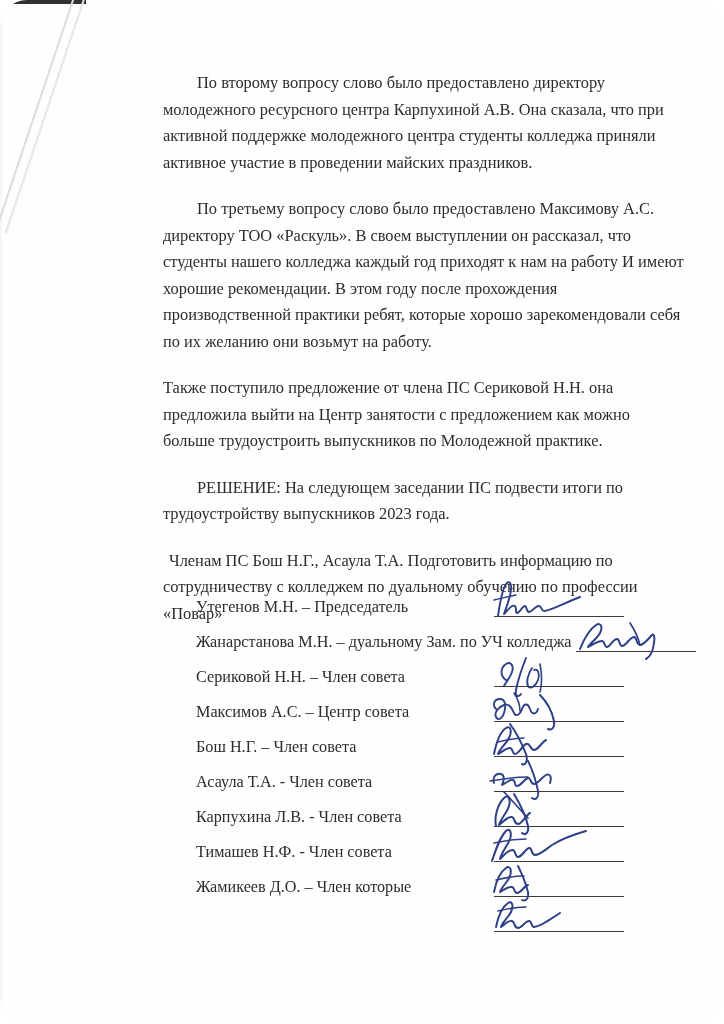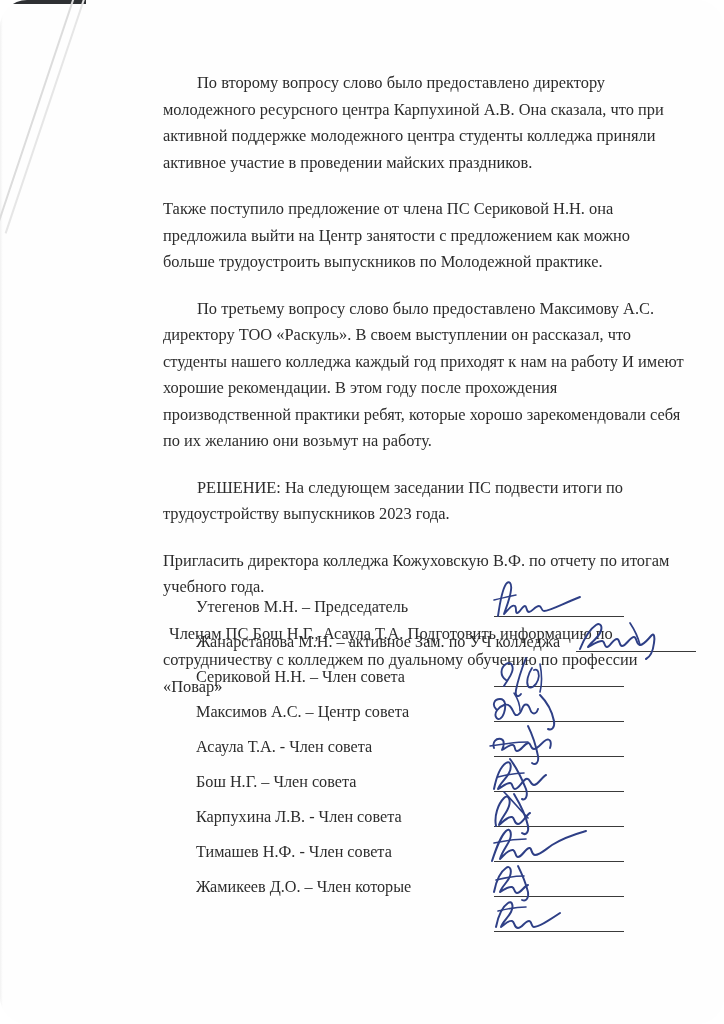--- a/index.html
+++ b/index.html
@@ -152,47 +152,46 @@
   <div class="scan-edge-left"></div>
   <div class="scan-top-bar"></div>
   <div class="scan-fold-a"></div>
   <div class="scan-fold-b"></div>
   <div class="scan-tick-bottom"></div>
 
   <div class="content">
 
     <p class="para indent">По второму вопросу слово было предоставлено директору молодежного ресурсного центра Карпухиной А.В. Она сказала, что при активной поддержке молодежного центра студенты колледжа приняли активное участие в проведении  майских праздников.</p>
 
+    <p class="para indent">По третьему вопросу  слово было предоставлено Максимову А.С. директору ТОО «Раскуль». В своем выступлении он рассказал, что студенты нашего колледжа каждый год приходят к нам на работу  И имеют хорошие  рекомендации. В этом году после прохождения производственной практики ребят, которые хорошо зарекомендовали себя  по их желанию они возьмут на работу.</p>
+
     <p class="para">Также поступило предложение от члена ПС  Сериковой Н.Н. она предложила выйти на Центр занятости с предложением как можно больше  трудоустроить  выпускников по Молодежной практике.</p>
 
-    <p class="para indent">По третьему вопросу  слово было предоставлено Максимову А.С. директору ТОО «Раскуль». В своем выступлении он рассказал, что студенты нашего колледжа каждый год приходят к нам на работу  И имеют хорошие  рекомендации. В этом году после прохождения производственной практики ребят, которые хорошо зарекомендовали себя  по их желанию они возьмут на работу.</p>
-
     <p class="para indent">РЕШЕНИЕ: На следующем заседании  ПС подвести итоги по трудоустройству выпускников 2023 года.</p>
 
-    <p class="para">Пригласить директора колледжа Кожуховскую  В.Ф. по отчету по итогам  учебного года.</p>
 
     <p class="para indent-small"> Членам ПС  Бош Н.Г.,  Асаула Т.А. Подготовить информацию по сотрудничеству с колледжем по дуальному обучению по профессии «Повар»</p>
 
   </div>
 
   <div class="sign-block">
 
     <div class="sign-row">
       <span class="sign-name">Утегенов М.Н. –  Председатель</span>
       <span class="sign-rule"></span>
       <span class="ink">
         <svg viewBox="0 0 175 46" width="175" height="46" aria-hidden="true">
           <path d="M14 36 C16 22 18 10 22 4 C25 0 28 3 27 10 C26 19 22 28 20 34 C24 30 28 24 31 26 C33 28 31 33 33 33 C36 33 38 26 41 26 C43 26 42 32 45 32 C48 32 51 26 55 26 C58 26 57 31 60 31 C66 31 78 24 96 17" stroke-width="1.9"></path>
           <path d="M10 20 C18 18 26 16 32 15" stroke-width="1.5"></path>
         </svg>
       </span>
     </div>
 
     <div class="sign-row wide">
-      <span class="sign-name">Жанарстанова М.Н. – активное  Зам. по УЧ колледжа</span>
+      <span class="sign-name">Жанарстанова М.Н. – дуальному  Зам. по УЧ колледжа</span>
       <span class="sign-rule"></span>
       <span class="ink">
         <svg viewBox="0 0 150 46" width="150" height="46" aria-hidden="true">
           <path d="M6 34 C10 24 16 14 22 10 C27 7 29 12 26 18 C23 24 16 28 14 32 C18 30 24 26 28 26 C31 26 30 32 33 32 C36 32 39 24 43 24 C46 24 45 31 48 31 C52 31 56 22 60 22 C63 22 62 30 66 30 C70 30 74 24 78 20 C80 18 81 22 80 28 C79 36 76 42 72 44" stroke-width="2.0"></path>
           <path d="M56 8 C60 14 64 22 66 30" stroke-width="1.7"></path>
         </svg>
       </span>
     </div>
 
     <div class="sign-row">
@@ -214,44 +213,44 @@
       <span class="ink">
         <svg viewBox="0 0 175 46" width="175" height="46" aria-hidden="true">
           <path d="M12 24 C8 20 10 14 16 14 C22 14 22 22 20 28 C18 34 14 36 12 32 C10 28 14 22 20 20 C26 18 28 24 30 28 C32 32 36 30 38 24 C40 18 44 18 46 24 C48 30 52 30 54 24" stroke-width="1.9"></path>
           <path d="M56 10 C62 16 68 26 70 36 C71 42 68 46 64 44" stroke-width="2.0"></path>
           <path d="M30 8 C34 14 36 20 36 26" stroke-width="1.5"></path>
         </svg>
       </span>
     </div>
 
     <div class="sign-row">
+      <span class="sign-name">Бош Н.Г. – Член  совета</span>
+      <span class="sign-rule"></span>
+      <span class="ink">
+        <svg viewBox="0 0 175 46" width="175" height="46" aria-hidden="true">
+          <path d="M10 34 C12 24 16 12 22 8 C27 5 28 12 25 18 C22 24 16 28 14 34 C18 32 22 28 26 28 C29 28 28 34 31 34 C35 34 38 26 42 24 C46 22 46 30 50 30 C54 30 58 22 62 20" stroke-width="2.0"></path>
+          <path d="M26 4 C32 12 38 24 42 34 C44 40 42 46 38 44" stroke-width="2.0"></path>
+          <path d="M14 22 C22 20 32 18 40 18" stroke-width="1.6"></path>
+        </svg>
+      </span>
+    </div>
+
+    <div class="sign-row">
       <span class="sign-name">Асаула Т.А. -  Член  совета</span>
       <span class="sign-rule"></span>
       <span class="ink">
         <svg viewBox="0 0 175 46" width="175" height="46" aria-hidden="true">
           <path d="M10 28 C8 22 12 18 17 19 C21 20 20 26 18 30 C22 28 26 24 29 25 C32 26 30 31 33 31 C37 31 40 24 44 23 C47 22 46 29 50 29 C54 29 58 22 62 20 C66 18 68 22 66 28" stroke-width="1.9"></path>
           <path d="M44 6 C48 14 52 26 54 36 C55 42 52 46 48 43" stroke-width="1.9"></path>
           <path d="M6 26 C18 24 32 22 44 22" stroke-width="1.5"></path>
         </svg>
       </span>
     </div>
 
     <div class="sign-row">
-      <span class="sign-name">Бош Н.Г. – Член  совета</span>
-      <span class="sign-rule"></span>
-      <span class="ink">
-        <svg viewBox="0 0 175 46" width="175" height="46" aria-hidden="true">
-          <path d="M10 34 C12 24 16 12 22 8 C27 5 28 12 25 18 C22 24 16 28 14 34 C18 32 22 28 26 28 C29 28 28 34 31 34 C35 34 38 26 42 24 C46 22 46 30 50 30 C54 30 58 22 62 20" stroke-width="2.0"></path>
-          <path d="M26 4 C32 12 38 24 42 34 C44 40 42 46 38 44" stroke-width="2.0"></path>
-          <path d="M14 22 C22 20 32 18 40 18" stroke-width="1.6"></path>
-        </svg>
-      </span>
-    </div>
-
-    <div class="sign-row">
       <span class="sign-name">Карпухина Л.В. - Член  совета</span>
       <span class="sign-rule"></span>
       <span class="ink">
         <svg viewBox="0 0 175 46" width="175" height="46" aria-hidden="true">
           <path d="M12 36 C10 26 14 14 20 8 C24 4 27 9 25 16 C23 23 17 28 15 35 C19 32 24 26 28 27 C31 28 30 34 34 34 C38 34 42 25 46 23" stroke-width="2.0"></path>
           <path d="M30 4 C36 14 42 26 44 36 C45 42 42 46 38 43" stroke-width="2.0"></path>
           <path d="M20 2 C28 10 36 20 44 28" stroke-width="1.7"></path>
         </svg>
       </span>
     </div>

